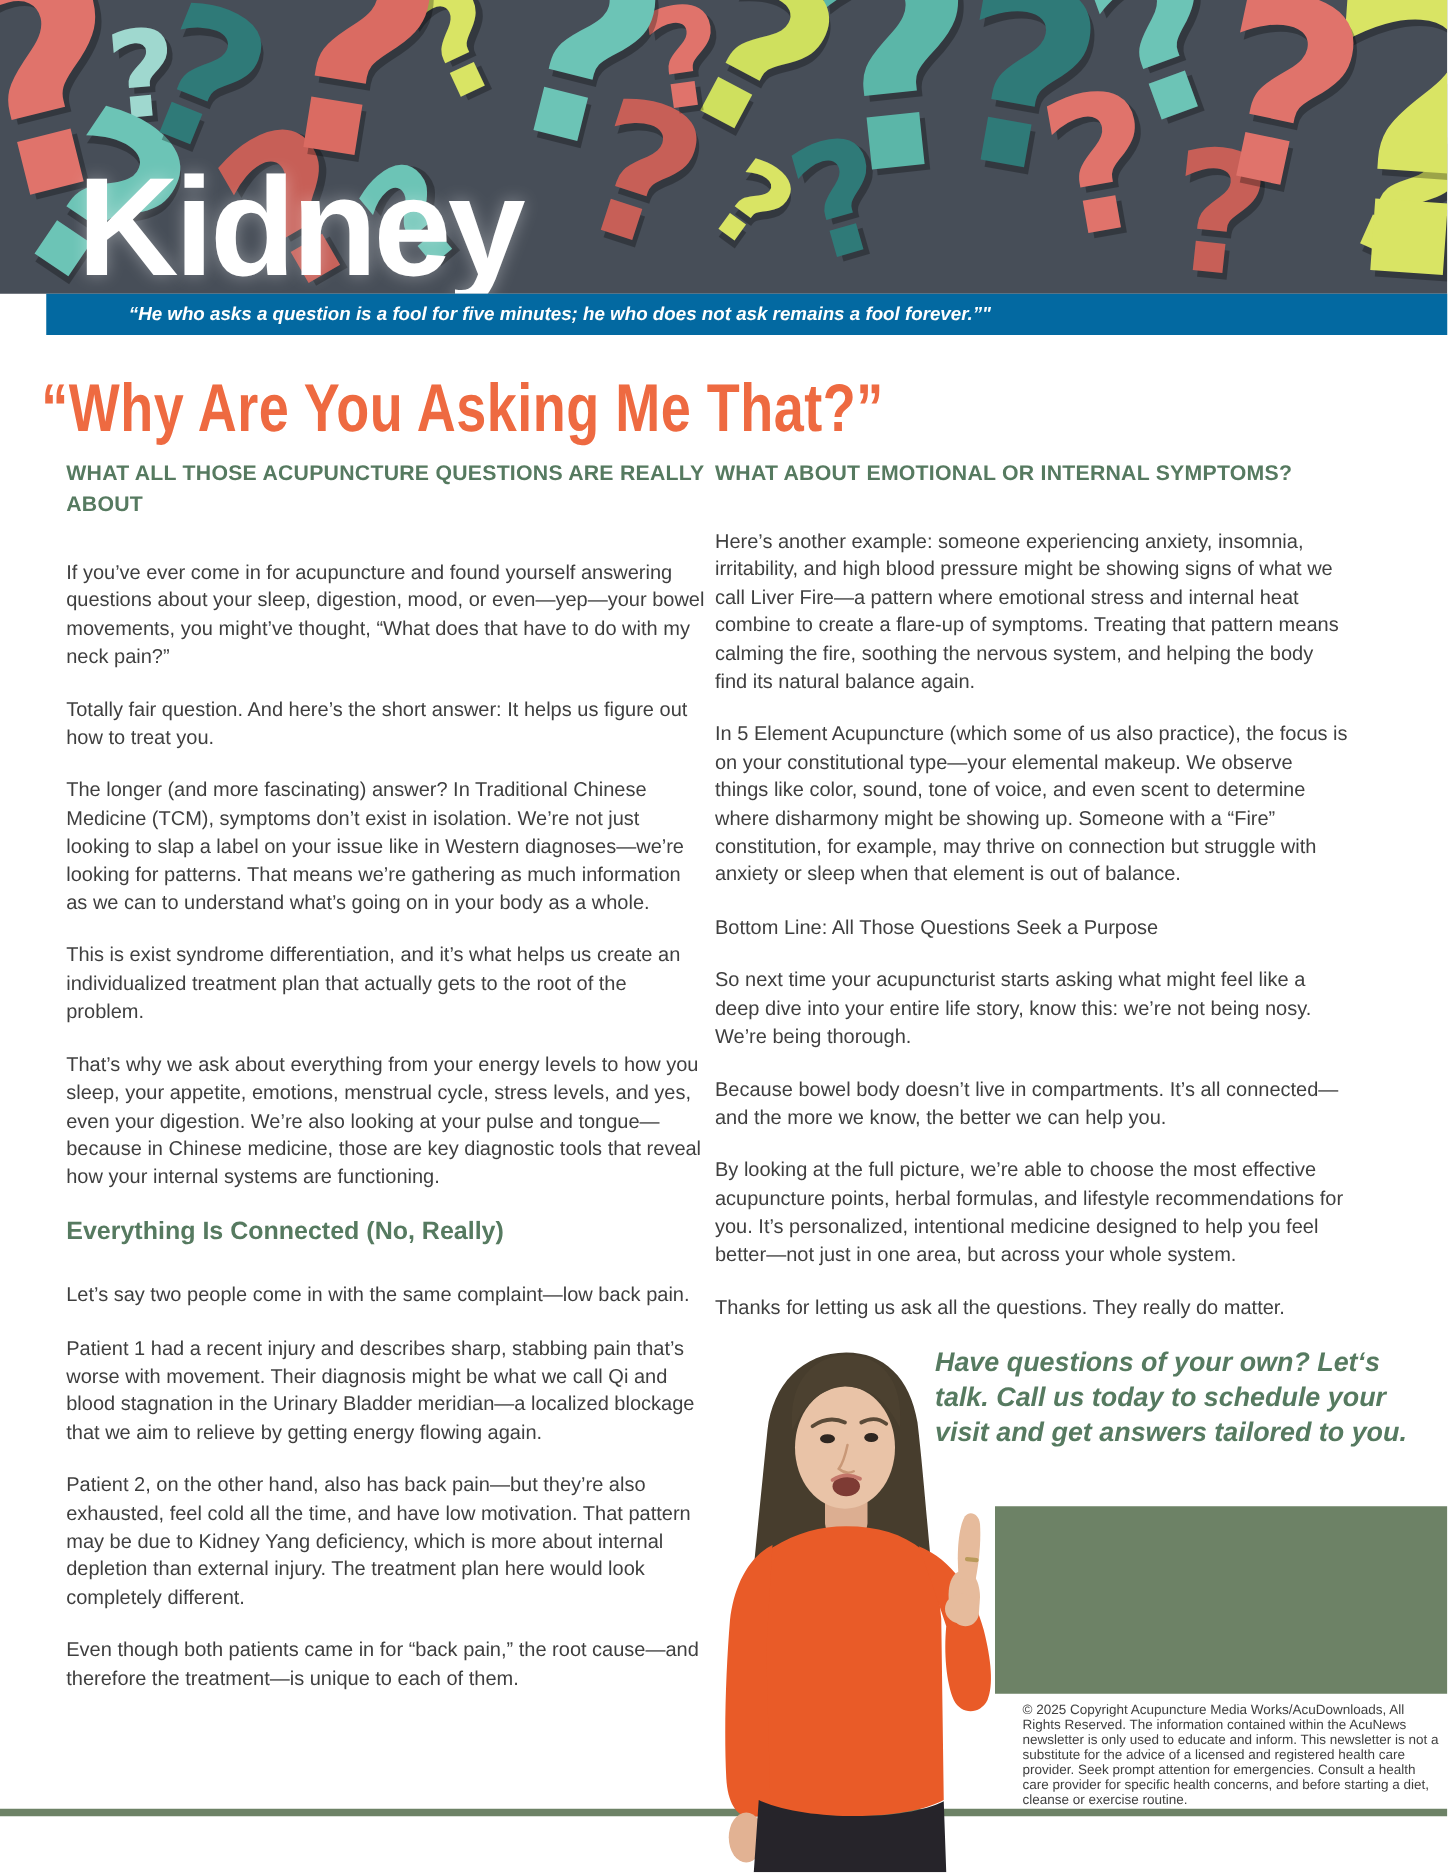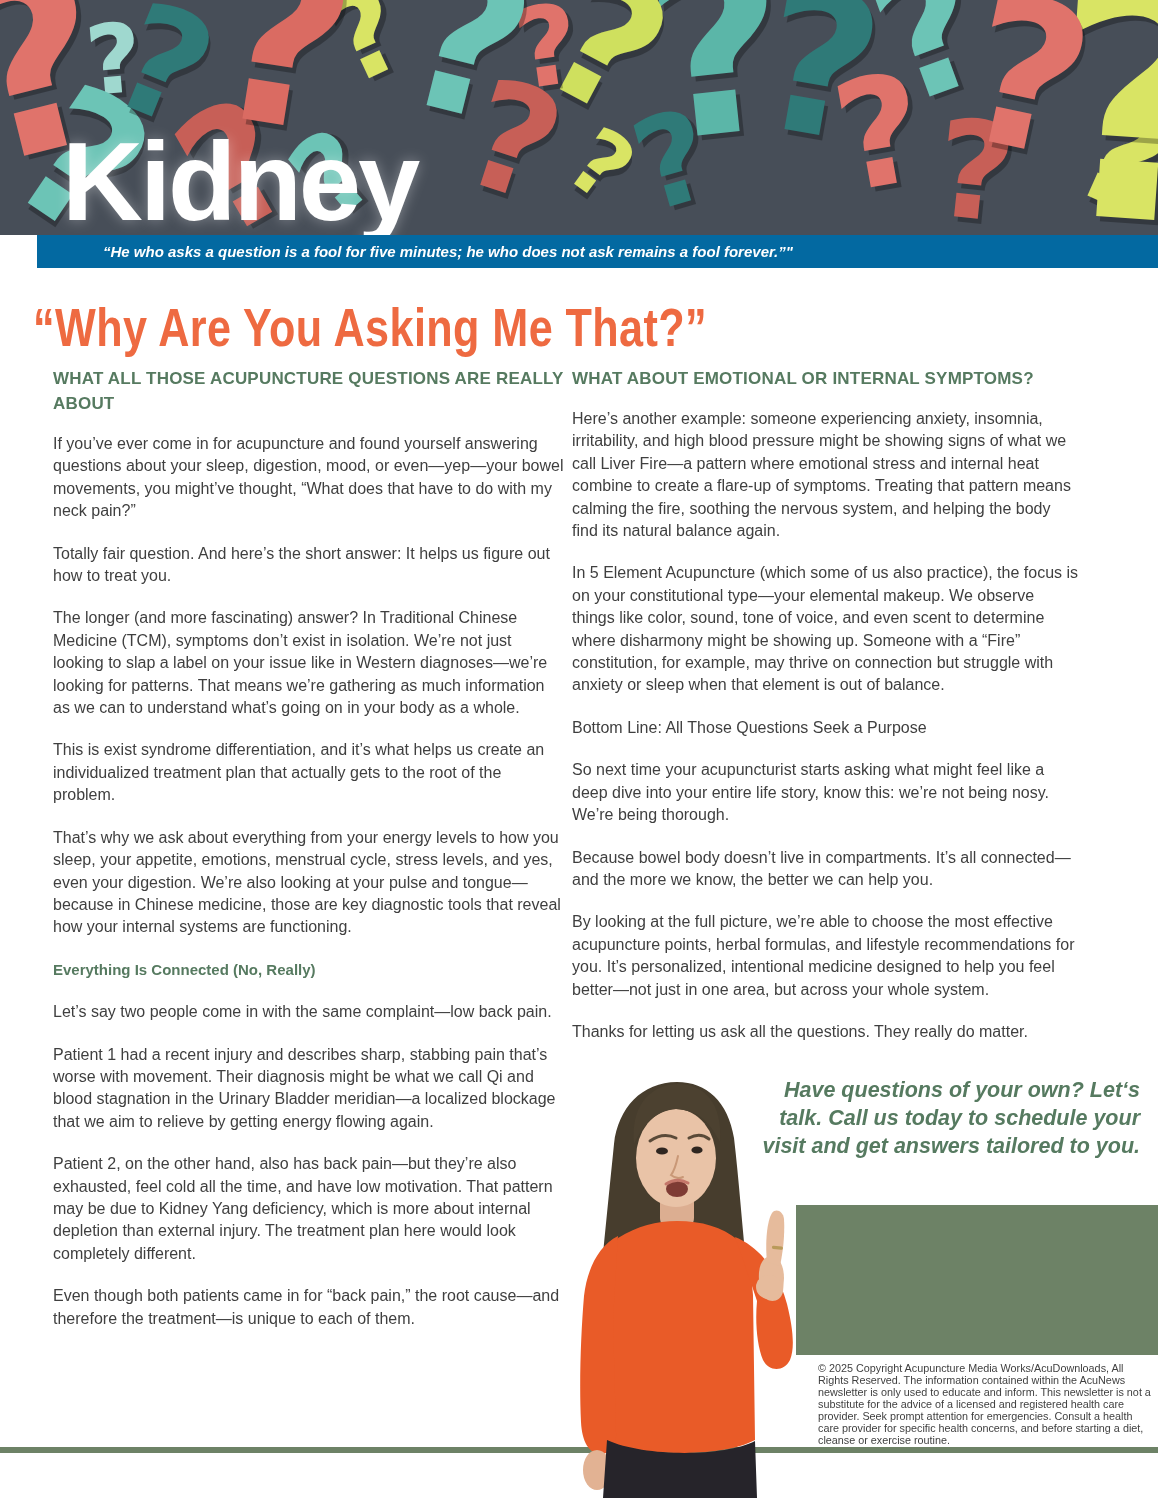--- a/index.html
+++ b/index.html
@@ -42,33 +42,33 @@
     position:absolute;left:33px;top:299px;
     font-size:54px;font-weight:bold;color:#ee6a41;line-height:1.05;
     transform:scaleX(0.80);transform-origin:left top;
     white-space:nowrap;letter-spacing:0.5px;
   }
   
   .col{position:absolute;top:366px;}
   .col-left{left:53px;width:512px;}
   .col-right{left:572px;width:508px;}
   .col h2{
-    margin:0 0 17px 0;font-size:17px;line-height:25px;font-weight:bold;
+    margin:0 0 32px 0;font-size:17px;line-height:25px;font-weight:bold;
     color:#567a60;letter-spacing:0.2px;
   }
   .col p{margin:0 0 20px 0;font-size:16px;line-height:22.4px;color:#3f3f3f;}
   .col .subhead{
-    margin:0 0 20px 0;font-size:15px;line-height:22.4px;font-weight:bold;
+    margin:0 0 30px 0;font-size:20px;line-height:22.4px;font-weight:bold;
     color:#567a60;
   }
   
   .cta{
     position:absolute;left:748px;top:1076px;width:392px;
     font-size:21.5px;line-height:28px;font-weight:bold;font-style:italic;
-    color:#567a60;z-index:1;text-align:right;
+    color:#567a60;z-index:1;
   }
   .green-block{
     position:absolute;left:796px;top:1205px;width:362px;height:150px;
     background:#6d8266;z-index:1;
   }
   .legal{
     position:absolute;left:818px;top:1362px;width:336px;
     font-size:10.8px;line-height:12px;color:#3f3f3f;z-index:2;
   }
   

